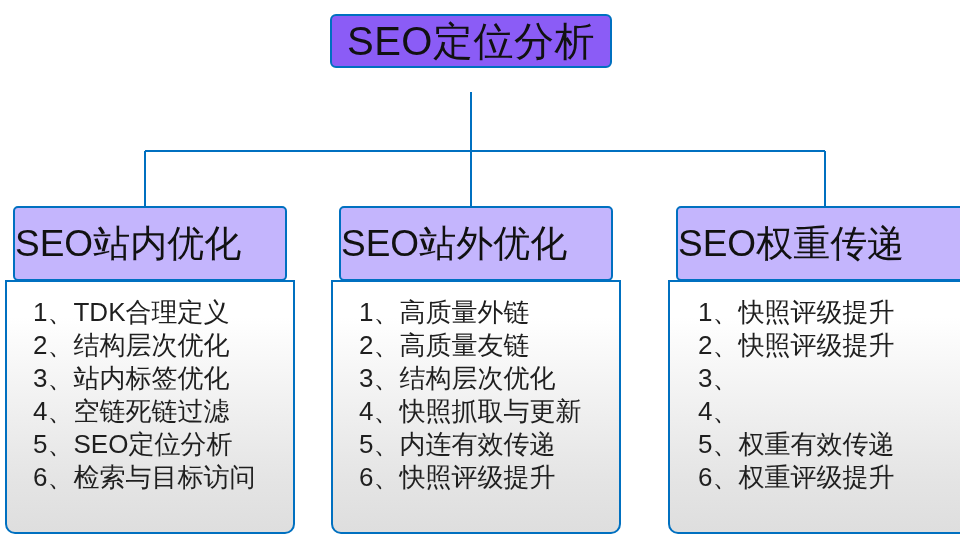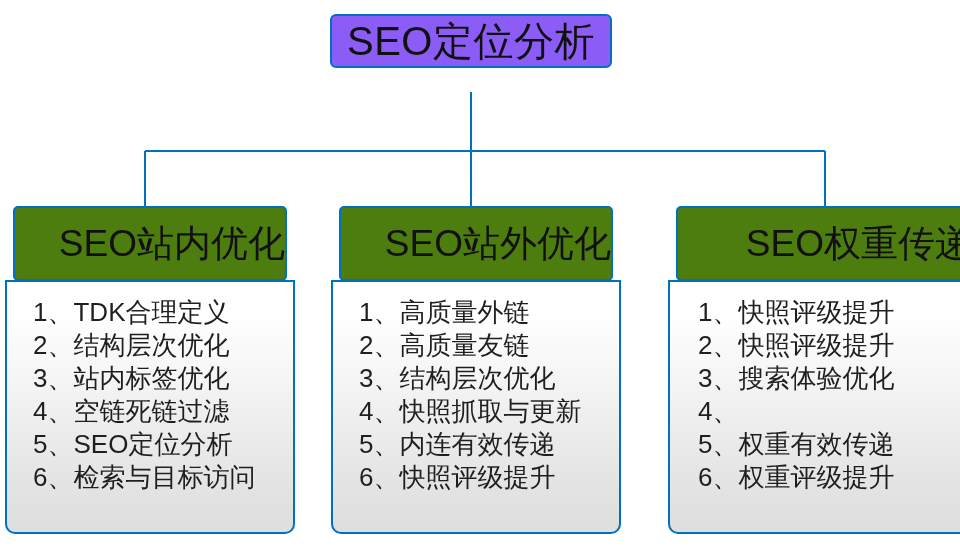--- a/index.html
+++ b/index.html
@@ -67,24 +67,24 @@
 
   .branch-header {
     position: absolute;
     left: 8px;
     right: 8px;
     top: 0;
     height: 75px;
     box-sizing: border-box;
     border: 2px solid #0070c0;
     border-radius: 5px;
-    background: #4d7c0f;
+    background: #c4b5fd;
     display: flex;
     align-items: center;
-    justify-content: flex-end;
+    justify-content: flex-start;
     z-index: 2;
   }
   .branch-title {
     font-size: 37px;
     line-height: 1;
     color: #111111;
     white-space: nowrap;
   }
 
   .branch-body {
@@ -221,21 +221,20 @@
         <li class="item">
           <span class="item-index">1、</span>
           <span class="item-label">快照评级提升</span>
         </li>
         <li class="item">
           <span class="item-index">2、</span>
           <span class="item-label">快照评级提升</span>
         </li>
         <li class="item">
           <span class="item-index">3、</span>
-          <span class="item-label">搜索体验优化</span>
         </li>
         <li class="item">
           <span class="item-index">4、</span>
         </li>
         <li class="item">
           <span class="item-index">5、</span>
           <span class="item-label">权重有效传递</span>
         </li>
         <li class="item">
           <span class="item-index">6、</span>

